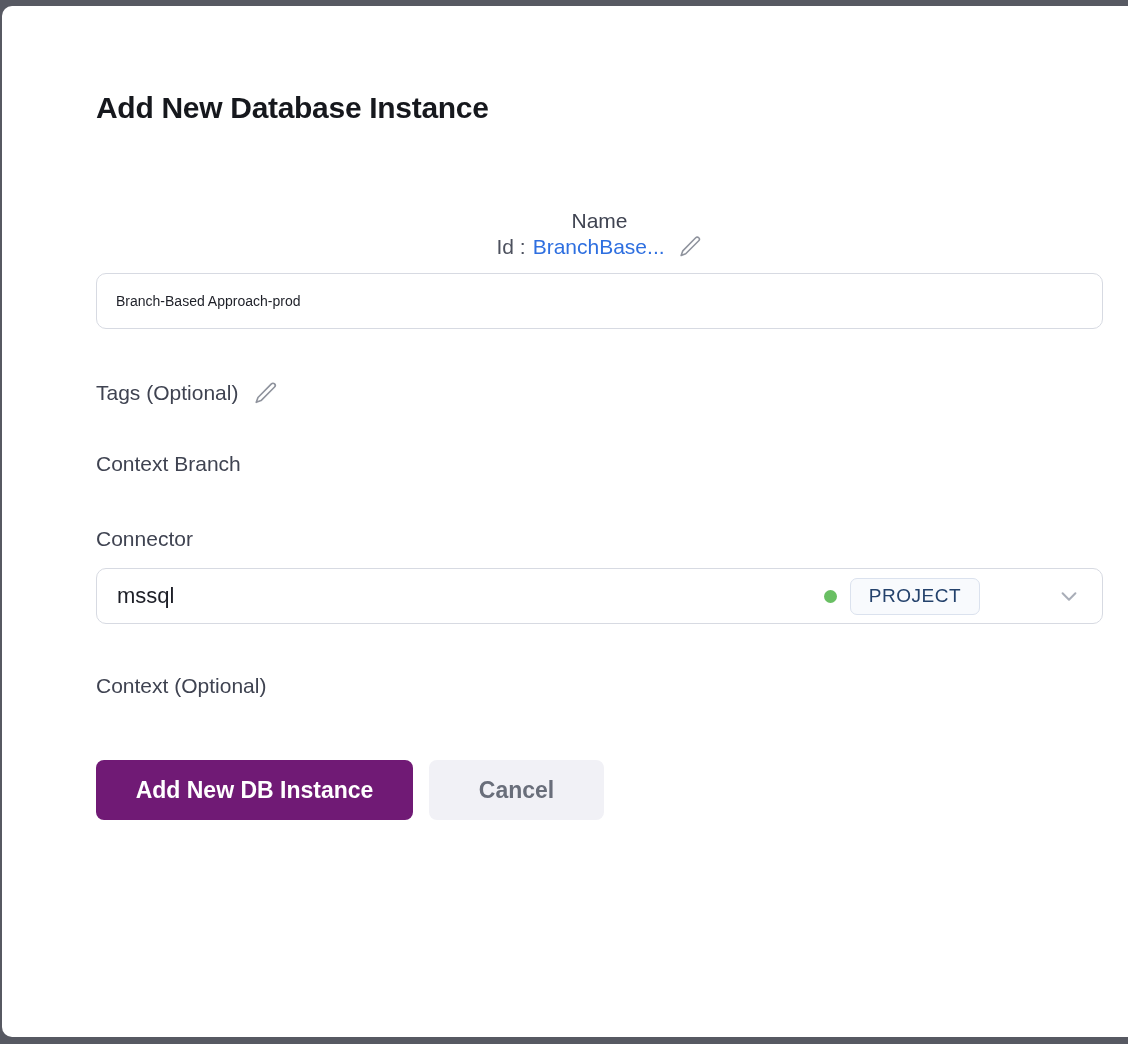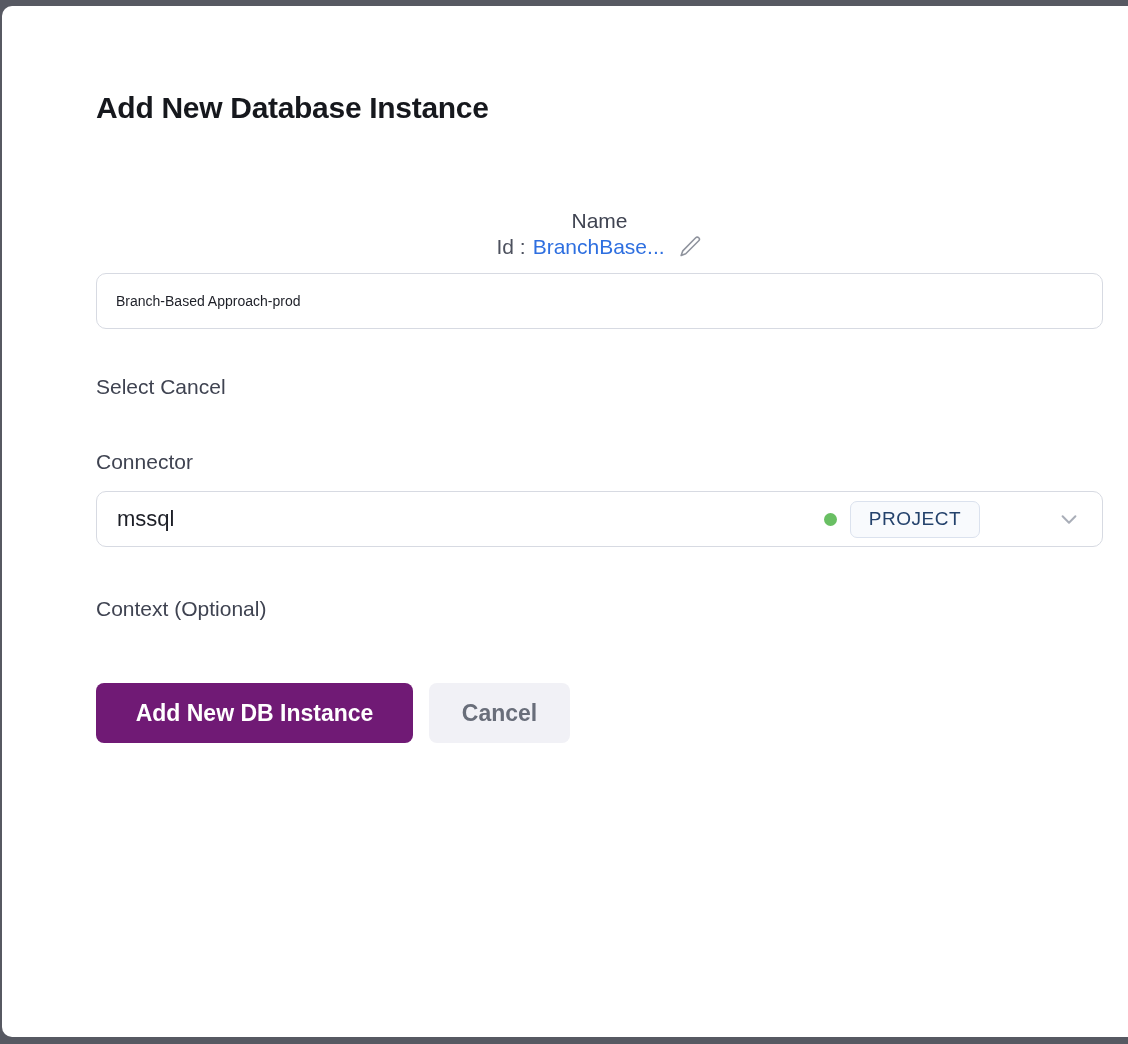--- a/index.html
+++ b/index.html
@@ -132,21 +132,21 @@
     font-size: 23px;
     font-weight: 700;
     cursor: pointer;
   }
   .btn-submit {
     width: 317px;
     background: #701a75;
     color: #ffffff;
   }
   .btn-cancel {
-    width: 141px;
+    width: 175px;
     margin-left: 16px;
     background: #f1f1f6;
     color: #696e7a;
   }
 </style>
 </head>
 <body>
 
 <div class="modal-card">
   <div class="content">
@@ -160,22 +160,30 @@
         <a class="id-link">BranchBase...</a>
         <span class="pencil-icon">
           <svg viewBox="0 0 24 24" fill="none" stroke="currentColor" stroke-width="1.5" stroke-linecap="round" stroke-linejoin="round">
               <path d="M17 3.6a2.05 2.05 0 0 1 2.9 2.9L7.4 19 3 20.6 4.6 16.2 17 3.6z"></path>
             </svg>
         </span>
       </span>
     </div>
     <input class="text-input input-name" type="text" value="Branch-Based Approach-prod" style="">
 
-
-    <div class="field-label label-branch">Select Cancel</div>
+    <div class="tags-row">
+      <span class="field-label">Tags (Optional)</span>
+      <span class="pencil-icon">
+        <svg viewBox="0 0 24 24" fill="none" stroke="currentColor" stroke-width="1.5" stroke-linecap="round" stroke-linejoin="round">
+            <path d="M17 3.6a2.05 2.05 0 0 1 2.9 2.9L7.4 19 3 20.6 4.6 16.2 17 3.6z"></path>
+          </svg>
+      </span>
+    </div>
+
+    <div class="field-label label-branch">Context Branch</div>
 
     <div class="field-label label-connector">Connector</div>
     <div class="connector-field">
       <span class="connector-value">mssql</span>
       <span class="status-dot"></span>
       <span class="project-badge">PROJECT</span>
       <span class="chevron-down-icon">
         <svg viewBox="0 0 24 24" fill="none" stroke="currentColor" stroke-width="2.2" stroke-linecap="round" stroke-linejoin="round">
             <path d="M5 9l7 7 7-7"></path>
           </svg>

